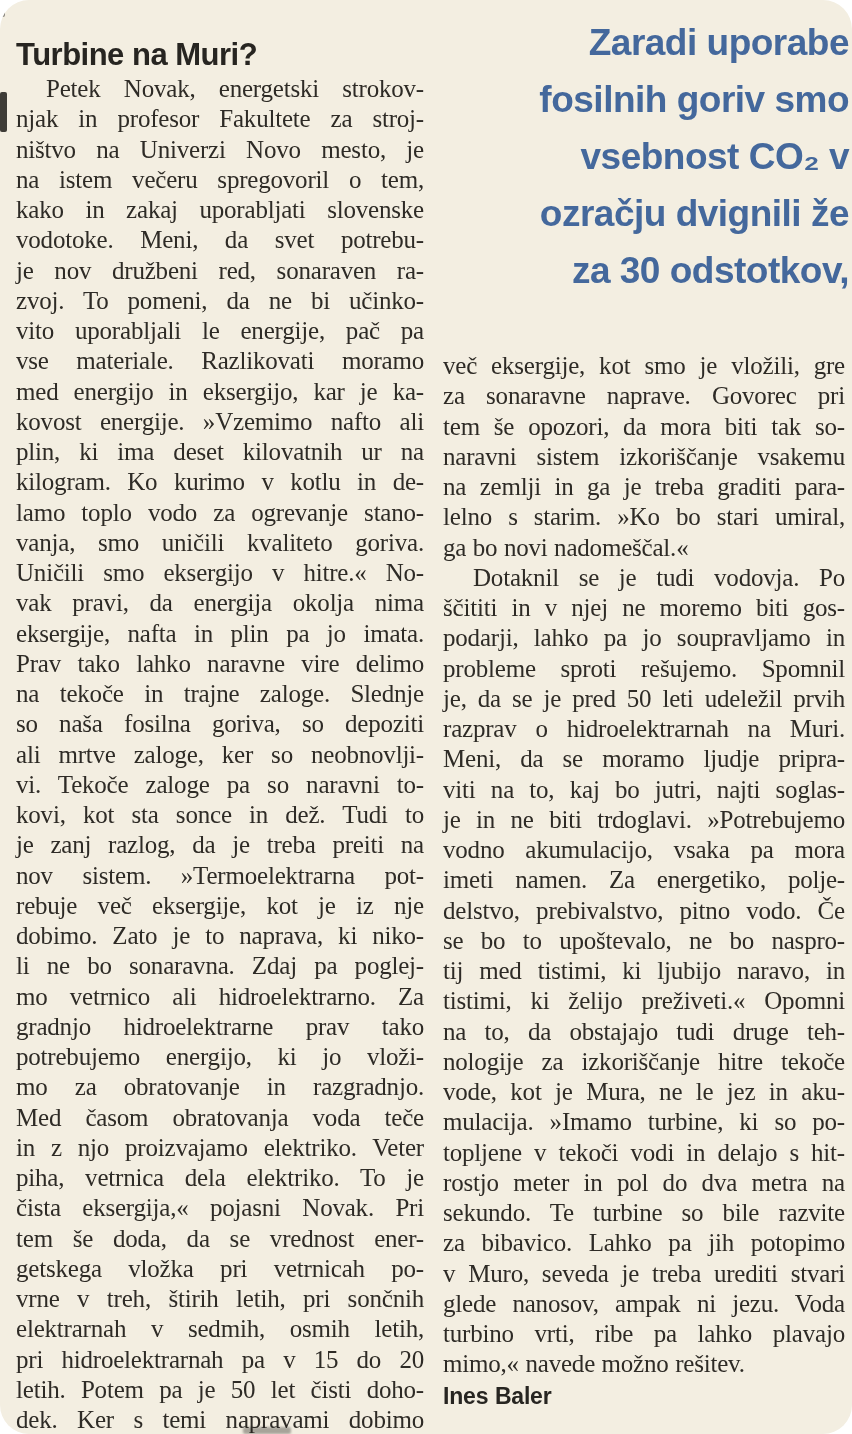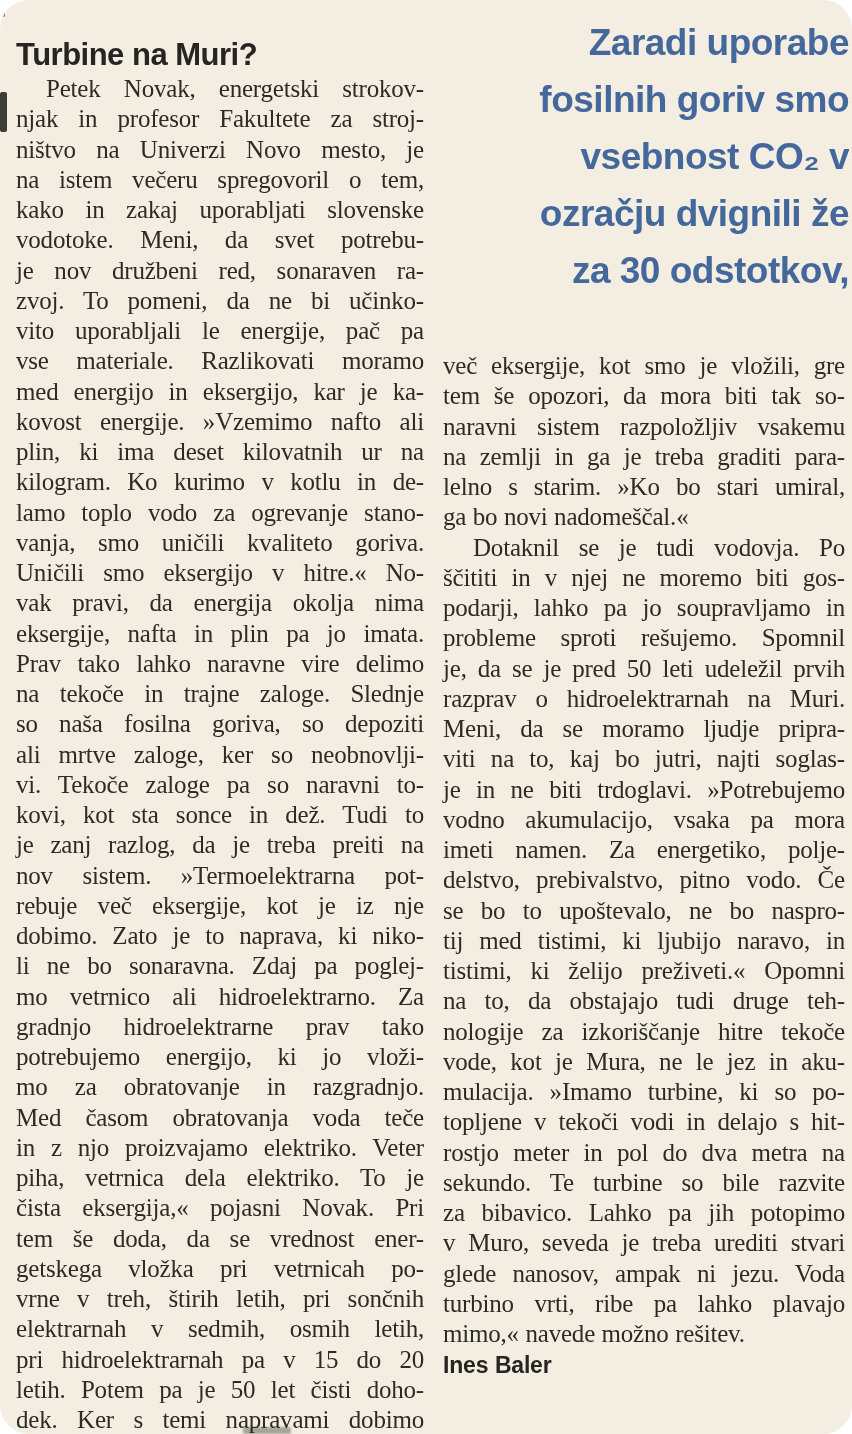--- a/index.html
+++ b/index.html
@@ -136,22 +136,23 @@
       <div class="qline">Zaradi uporabe</div>
       <div class="qline">fosilnih goriv smo</div>
       <div class="qline">vsebnost CO₂ v</div>
       <div class="qline">ozračju dvignili že</div>
       <div class="qline">za 30 odstotkov,</div>
     </div>
 
   <div id="right-col" class="col">
     <div id="right-col-lines">
         <div class="line">več eksergije, kot smo je vložili, gre</div>
+        <div class="line">za sonaravne naprave. Govorec pri</div>
         <div class="line">tem še opozori, da mora biti tak so-</div>
-        <div class="line">naravni sistem razpoložljiv vsakemu</div>
+        <div class="line">naravni sistem izkoriščanje vsakemu</div>
         <div class="line">na zemlji in ga je treba graditi para-</div>
         <div class="line">lelno s starim. »Ko bo stari umiral,</div>
         <div class="line end">ga bo novi nadomeščal.«</div>
         <div class="line ind">Dotaknil se je tudi vodovja. Po</div>
         <div class="line">ščititi in v njej ne moremo biti gos-</div>
         <div class="line">podarji, lahko pa jo soupravljamo in</div>
         <div class="line">probleme sproti rešujemo. Spomnil</div>
         <div class="line">je, da se je pred 50 leti udeležil prvih</div>
         <div class="line">razprav o hidroelektrarnah na Muri.</div>
         <div class="line">Meni, da se moramo ljudje pripra-</div>

